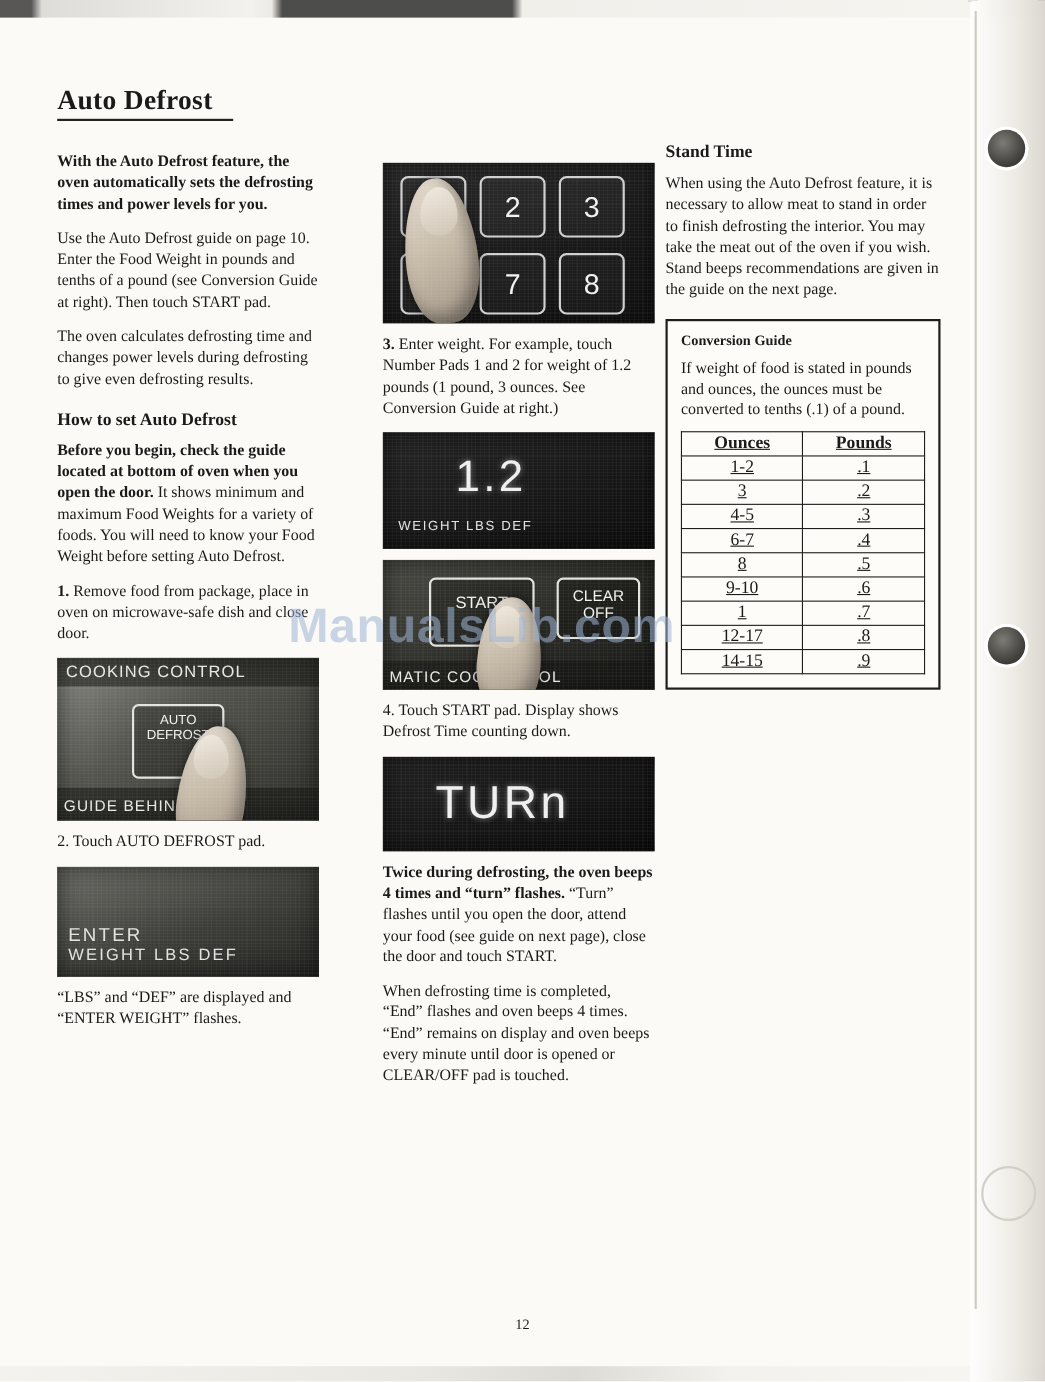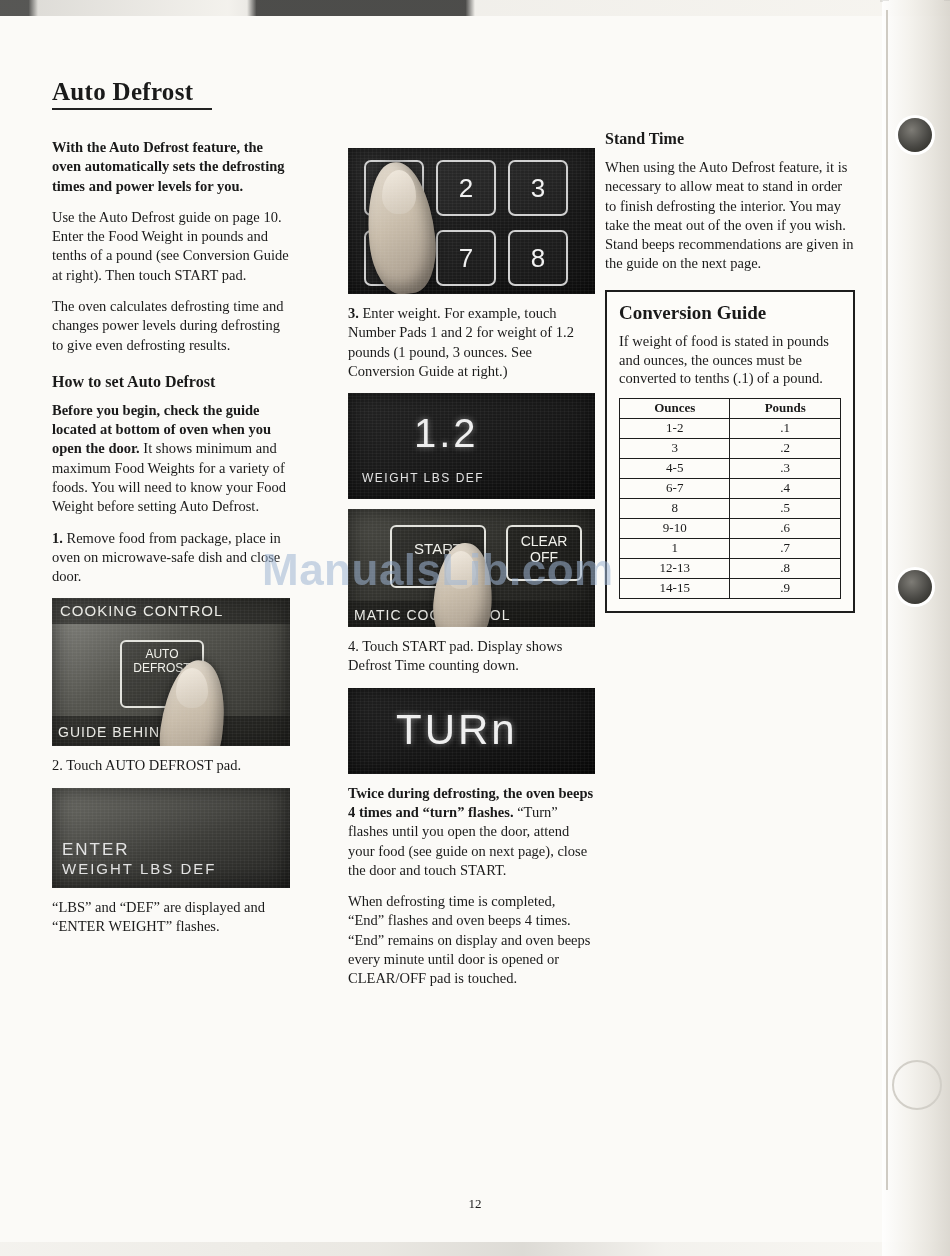--- a/index.html
+++ b/index.html
@@ -233,33 +233,34 @@
   .caption .num { font-weight: bold; }
 
   
   .guide-box {
     margin-top: 16px;
     border: 2px solid #1d1d1d;
     padding: 10px 12px 12px 12px;
     background: #fdfcf9;
   }
   .guide-title {
-    font-size: 19px;
+    font-size: 13px;
     font-weight: bold;
     margin: 0 0 8px 0;
   }
   .guide-intro {
     font-size: 14.5px;
     line-height: 1.3;
     margin: 0 0 10px 0;
   }
   table.conv {
     width: 100%;
     border-collapse: collapse;
-    font-size: 13px;
+    font-size: 16px;
+    text-decoration: underline;
   }
   table.conv th, table.conv td {
     border: 1px solid #1d1d1d;
     text-align: center;
     padding: 1px 0 2px 0;
     font-family: "Liberation Serif", serif;
   }
   table.conv th { font-weight: bold; }
 
   
@@ -425,21 +426,21 @@
             </tr>
           <tr>
               <td>9-10</td>
               <td>.6</td>
             </tr>
           <tr>
               <td>1</td>
               <td>.7</td>
             </tr>
           <tr>
-              <td>12-13</td>
+              <td>12-17</td>
               <td>.8</td>
             </tr>
           <tr>
               <td>14-15</td>
               <td>.9</td>
             </tr>
         </tbody>
       </table>
     </div>
   </div>

